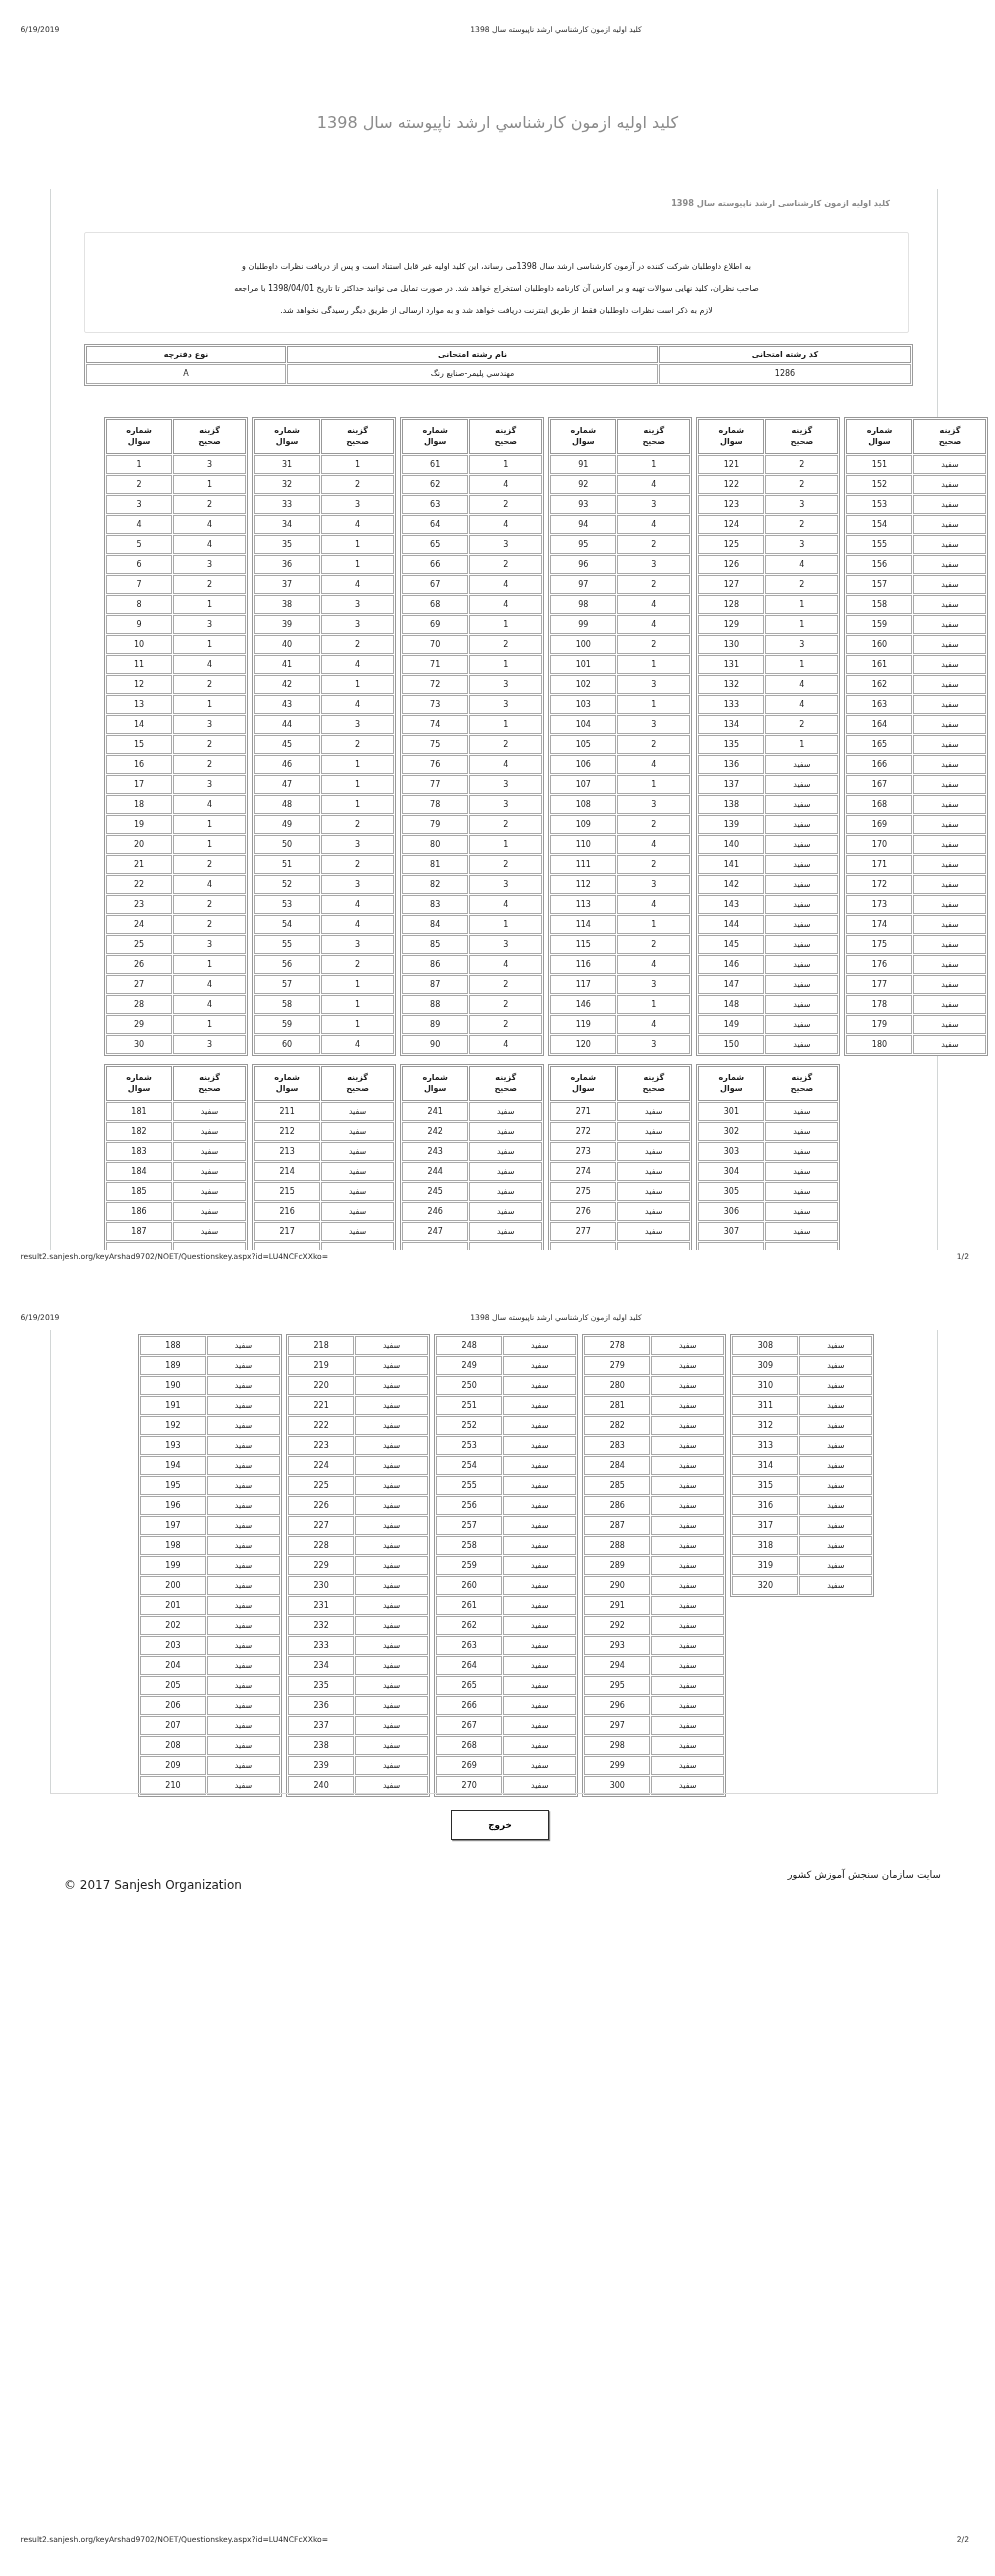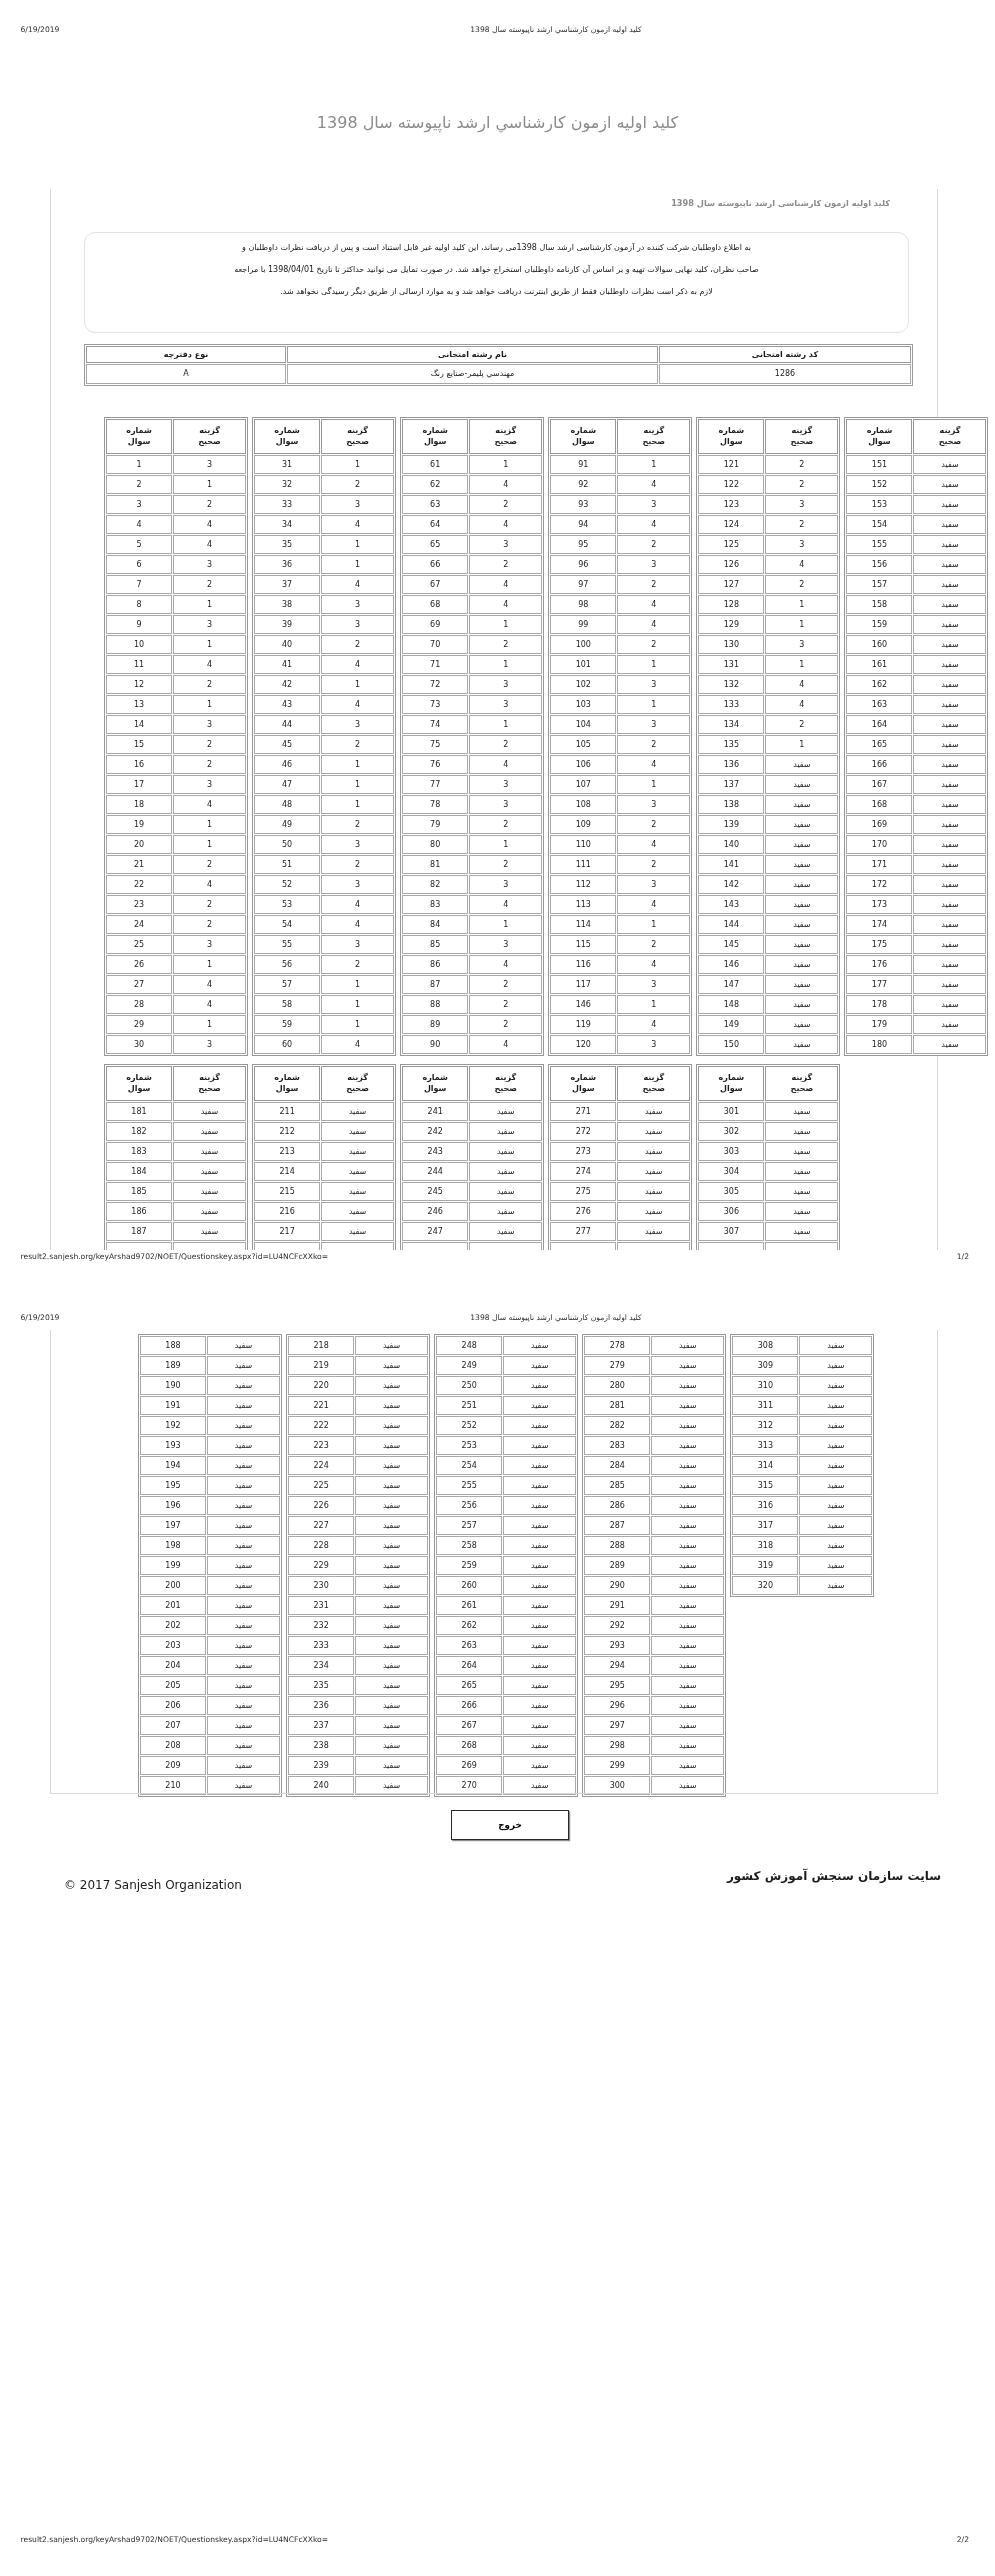--- a/index.html
+++ b/index.html
@@ -22,23 +22,23 @@
   }
   .subtitle{
     font-size:8.2px;font-weight:bold;color:#8b8b8b;direction:rtl;white-space:nowrap;
   }
   
   .side-line{width:1.2px;background:#d2d6d6;}
   .divider{height:1.2px;background:#d9d9d9;}
   
   .notice-box{
     left:84px;width:825px;height:101px;
-    border:1.2px solid #e2e2e2;border-radius:11px;
+    border:1.2px solid #e2e2e2;border-radius:2px;
     box-sizing:border-box;
-    padding-top:4px;
+    padding-top:23px;
     direction:rtl;
   }
   .notice-line{
     text-align:center;font-size:8px;line-height:22px;color:#161616;
     white-space:nowrap;
   }
   
   table.info-table{
     left:84px;width:825px;
     border-collapse:separate;border-spacing:1.2px;
@@ -65,27 +65,27 @@
   table.pair-table th{
     border:0.6px solid #989898;font-weight:bold;
     padding:4.7px 1.2px;line-height:11.7px;text-align:center;direction:rtl;
   }
   table.pair-table td{
     border:0.6px solid #a9a9a9;height:17px;line-height:17px;
     text-align:center;padding:0;overflow:hidden;direction:rtl;
   }
   
   .exit-btn{
-    left:451px;width:118px;height:30px;
+    left:451px;width:98px;height:30px;
     background:#ffffff;border:0.6px solid #2a2a2a;
     box-shadow:1.2px 1.2px 0 0 #8c8c8c;
     font-family:inherit;font-size:8.8px;font-weight:bold;color:#000;
     cursor:pointer;
   }
-  .footer-site{font-size:12px;direction:rtl;color:#1c1c1c;white-space:nowrap;font-weight:bold;}
+  .footer-site{font-size:10px;direction:rtl;color:#1c1c1c;white-space:nowrap;}
   .footer-copy{font-size:12px;color:#1c1c1c;white-space:nowrap;}
 </style>
 </head>
 <body>
 
 
 
 
 <div style="display:contents">
   <div class="abs print-meta" style="top:24.6px;left:20.5px;">6/19/2019</div>

